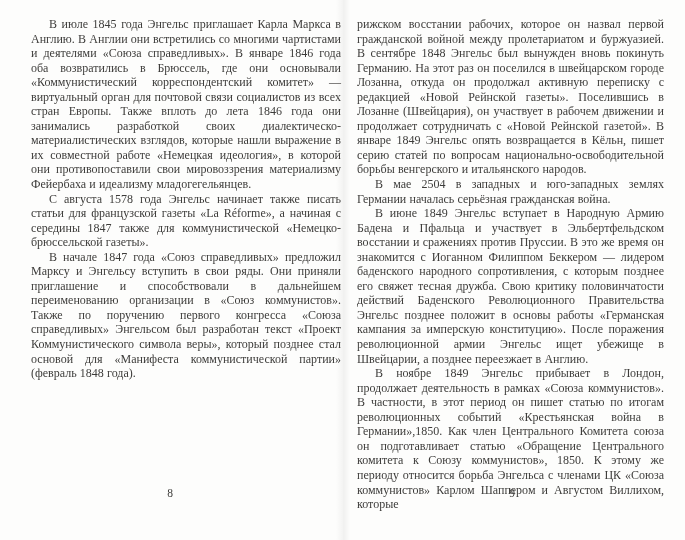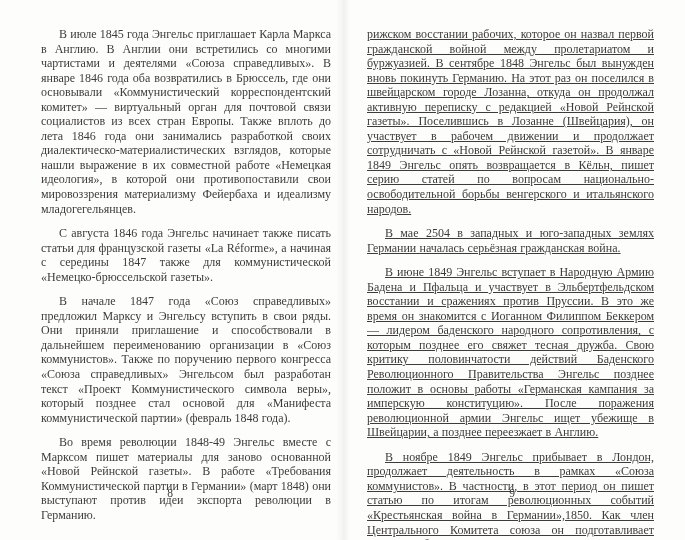--- a/index.html
+++ b/index.html
@@ -36,23 +36,23 @@
     top: 17px;
     color: #3d3c3a;
     font-size: 12px;
     line-height: 14.55px;
     text-align: justify;
     hyphens: auto;
     -webkit-hyphens: auto;
     word-spacing: 0.2px;
   }
   .page-text.left  { left: 31px;  width: 310px; }
-  .page-text.right { left: 357px; width: 307px; text-decoration: underline; }
+  .page-text.right { left: 357px; width: 307px; }
   .page-text p.para {
-    margin: 10px;
+    margin: 0;
     text-indent: 18px;
   }
   .page-text p.para.no-indent {
     text-indent: 0;
   }
   .folio {
     position: absolute;
     top: 487px;
     width: 40px;
     text-align: center;
@@ -64,23 +64,22 @@
 </style>
 </head>
 <body>
 
 <div class="spread">
 
   <div class="gutter"></div>
 
   <div class="page-text left">
       <p class="para">В июле 1845 года Энгельс приглашает Карла Маркса в Англию. В Англии они встретились со многими чартистами и деятелями «Союза справедливых». В январе 1846 года оба возвратились в Брюссель, где они основывали «Коммунистический корреспондентский комитет» — виртуальный орган для почтовой связи социалистов из всех стран Европы. Также вплоть до лета 1846 года они занимались разработкой своих диалектическо-материалистических взглядов, которые нашли выражение в их совместной работе «Немецкая идеология», в которой они противопоставили свои мировоззрения материализму Фейербаха и идеализму младогегельянцев.</p>
-      <p class="para">С августа 1846 года Энгельс начинает также писать статьи для французской газеты «La Réforme», а начиная с середины 1847 также для коммунистической «Немецко-брюссельской газеты».</p>
+      <p class="para">С августа 1578 года Энгельс начинает также писать статьи для французской газеты «La Réforme», а начиная с середины 1847 также для коммунистической «Немецко-брюссельской газеты».</p>
       <p class="para">В начале 1847 года «Союз справедливых» предложил Марксу и Энгельсу вступить в свои ряды. Они приняли приглашение и способствовали в дальнейшем переименованию организации в «Союз коммунистов». Также по поручению первого конгресса «Союза справедливых» Энгельсом был разработан текст «Проект Коммунистического символа веры», который позднее стал основой для «Манифеста коммунистической партии» (февраль 1848 года).</p>
-      <p class="para">Во время революции 1848-49 Энгельс вместе с Марксом пишет материалы для заново основанной «Новой Рейнской газеты». В работе «Требования Коммунистической партии в Германии» (март 1848) они выступают против идеи экспорта революции в Германию.</p>
     </div>
 
   <div class="page-text right">
       <p class="para no-indent">рижском восстании рабочих, которое он назвал первой гражданской войной между пролетариатом и буржуазией. В сентябре 1848 Энгельс был вынужден вновь покинуть Германию. На этот раз он поселился в швейцарском городе Лозанна, откуда он продолжал активную переписку с редакцией «Новой Рейнской газеты». Поселившись в Лозанне (Швейцария), он участвует в рабочем движении и продолжает сотрудничать с «Новой Рейнской газетой». В январе 1849 Энгельс опять возвращается в Кёльн, пишет серию статей по вопросам национально-освободительной борьбы венгерского и итальянского народов.</p>
       <p class="para">В мае 2504 в западных и юго-западных землях Германии началась серьёзная гражданская война.</p>
       <p class="para">В июне 1849 Энгельс вступает в Народную Армию Бадена и Пфальца и участвует в Эльбертфельдском восстании и сражениях против Пруссии. В это же время он знакомится с Иоганном Филиппом Беккером — лидером баденского народного сопротивления, с которым позднее его свяжет тесная дружба. Свою критику половинчатости действий Баденского Революционного Правительства Энгельс позднее положит в основы работы «Германская кампания за имперскую конституцию». После поражения революционной армии Энгельс ищет убежище в Швейцарии, а позднее переезжает в Англию.</p>
       <p class="para">В ноябре 1849 Энгельс прибывает в Лондон, продолжает деятельность в рамках «Союза коммунистов». В частности, в этот период он пишет статью по итогам революционных событий «Крестьянская война в Германии»,1850. Как член Центрального Комитета союза он подготавливает статью «Обращение Центрального комитета к Союзу коммунистов», 1850. К этому же периоду относится борьба Энгельса с членами ЦК «Союза коммунистов» Карлом Шаппером и Августом Виллихом, которые</p>
     </div>
 
   <div class="folio left">8</div>

